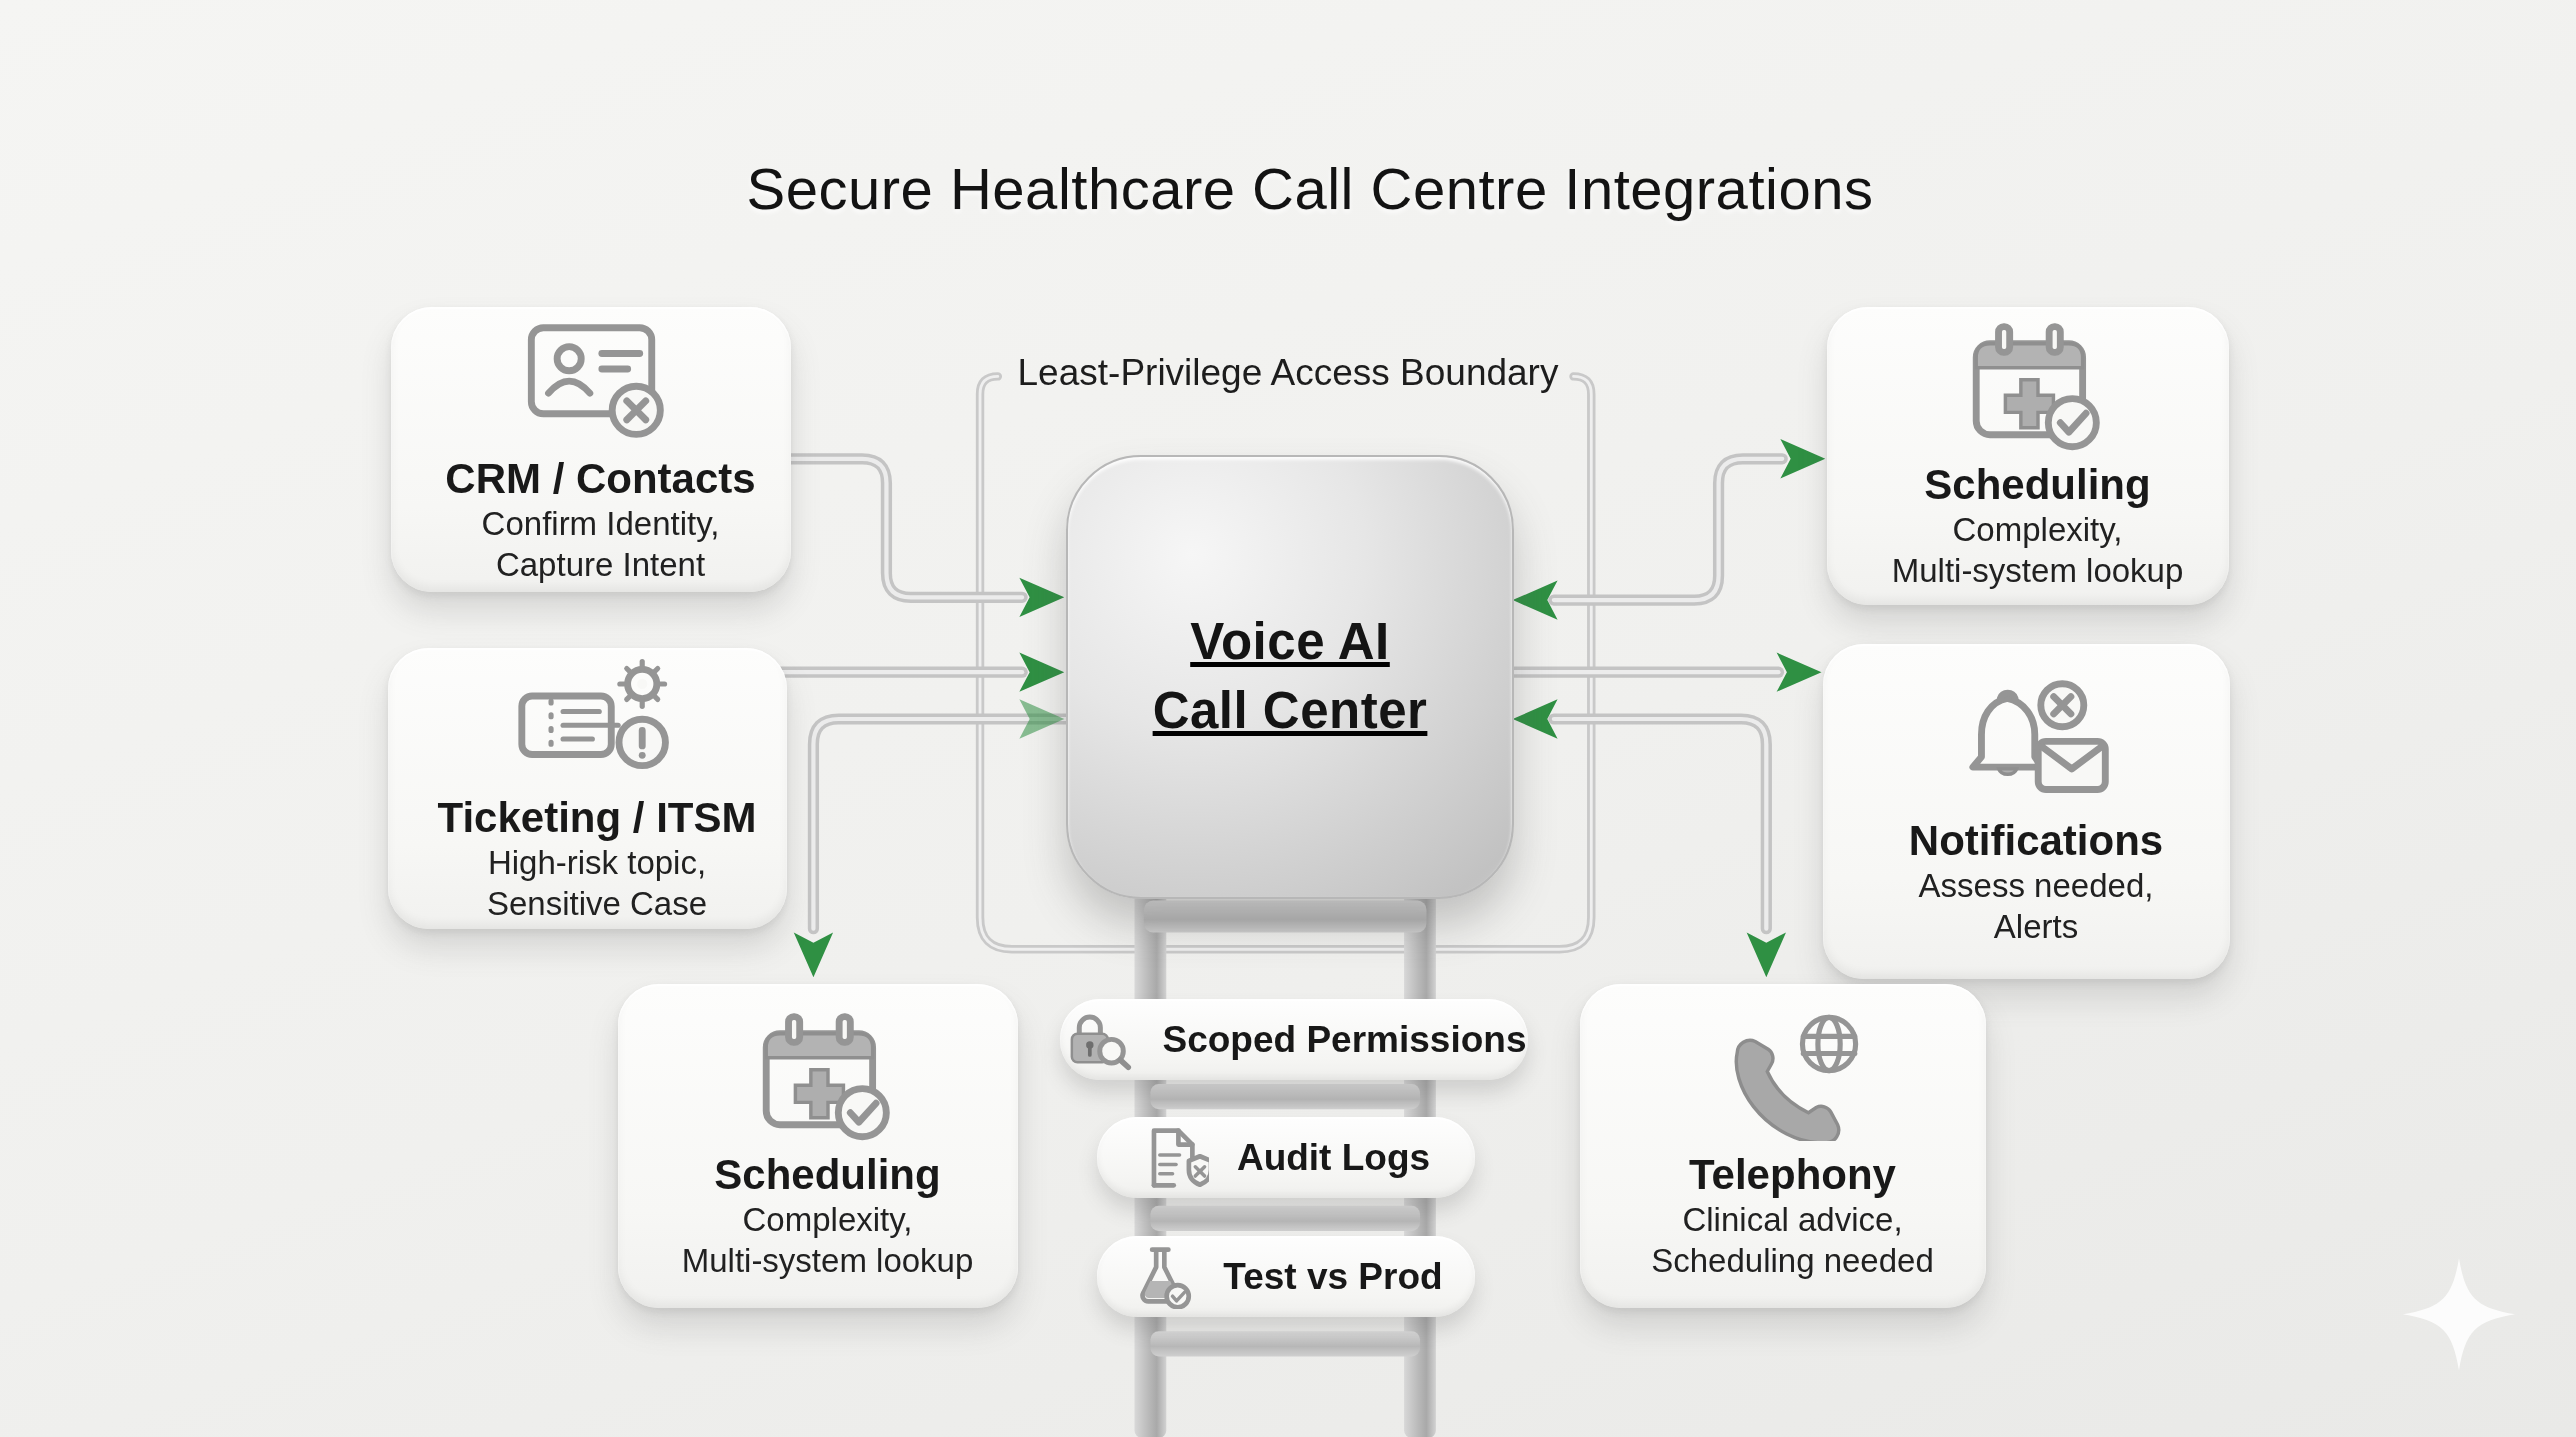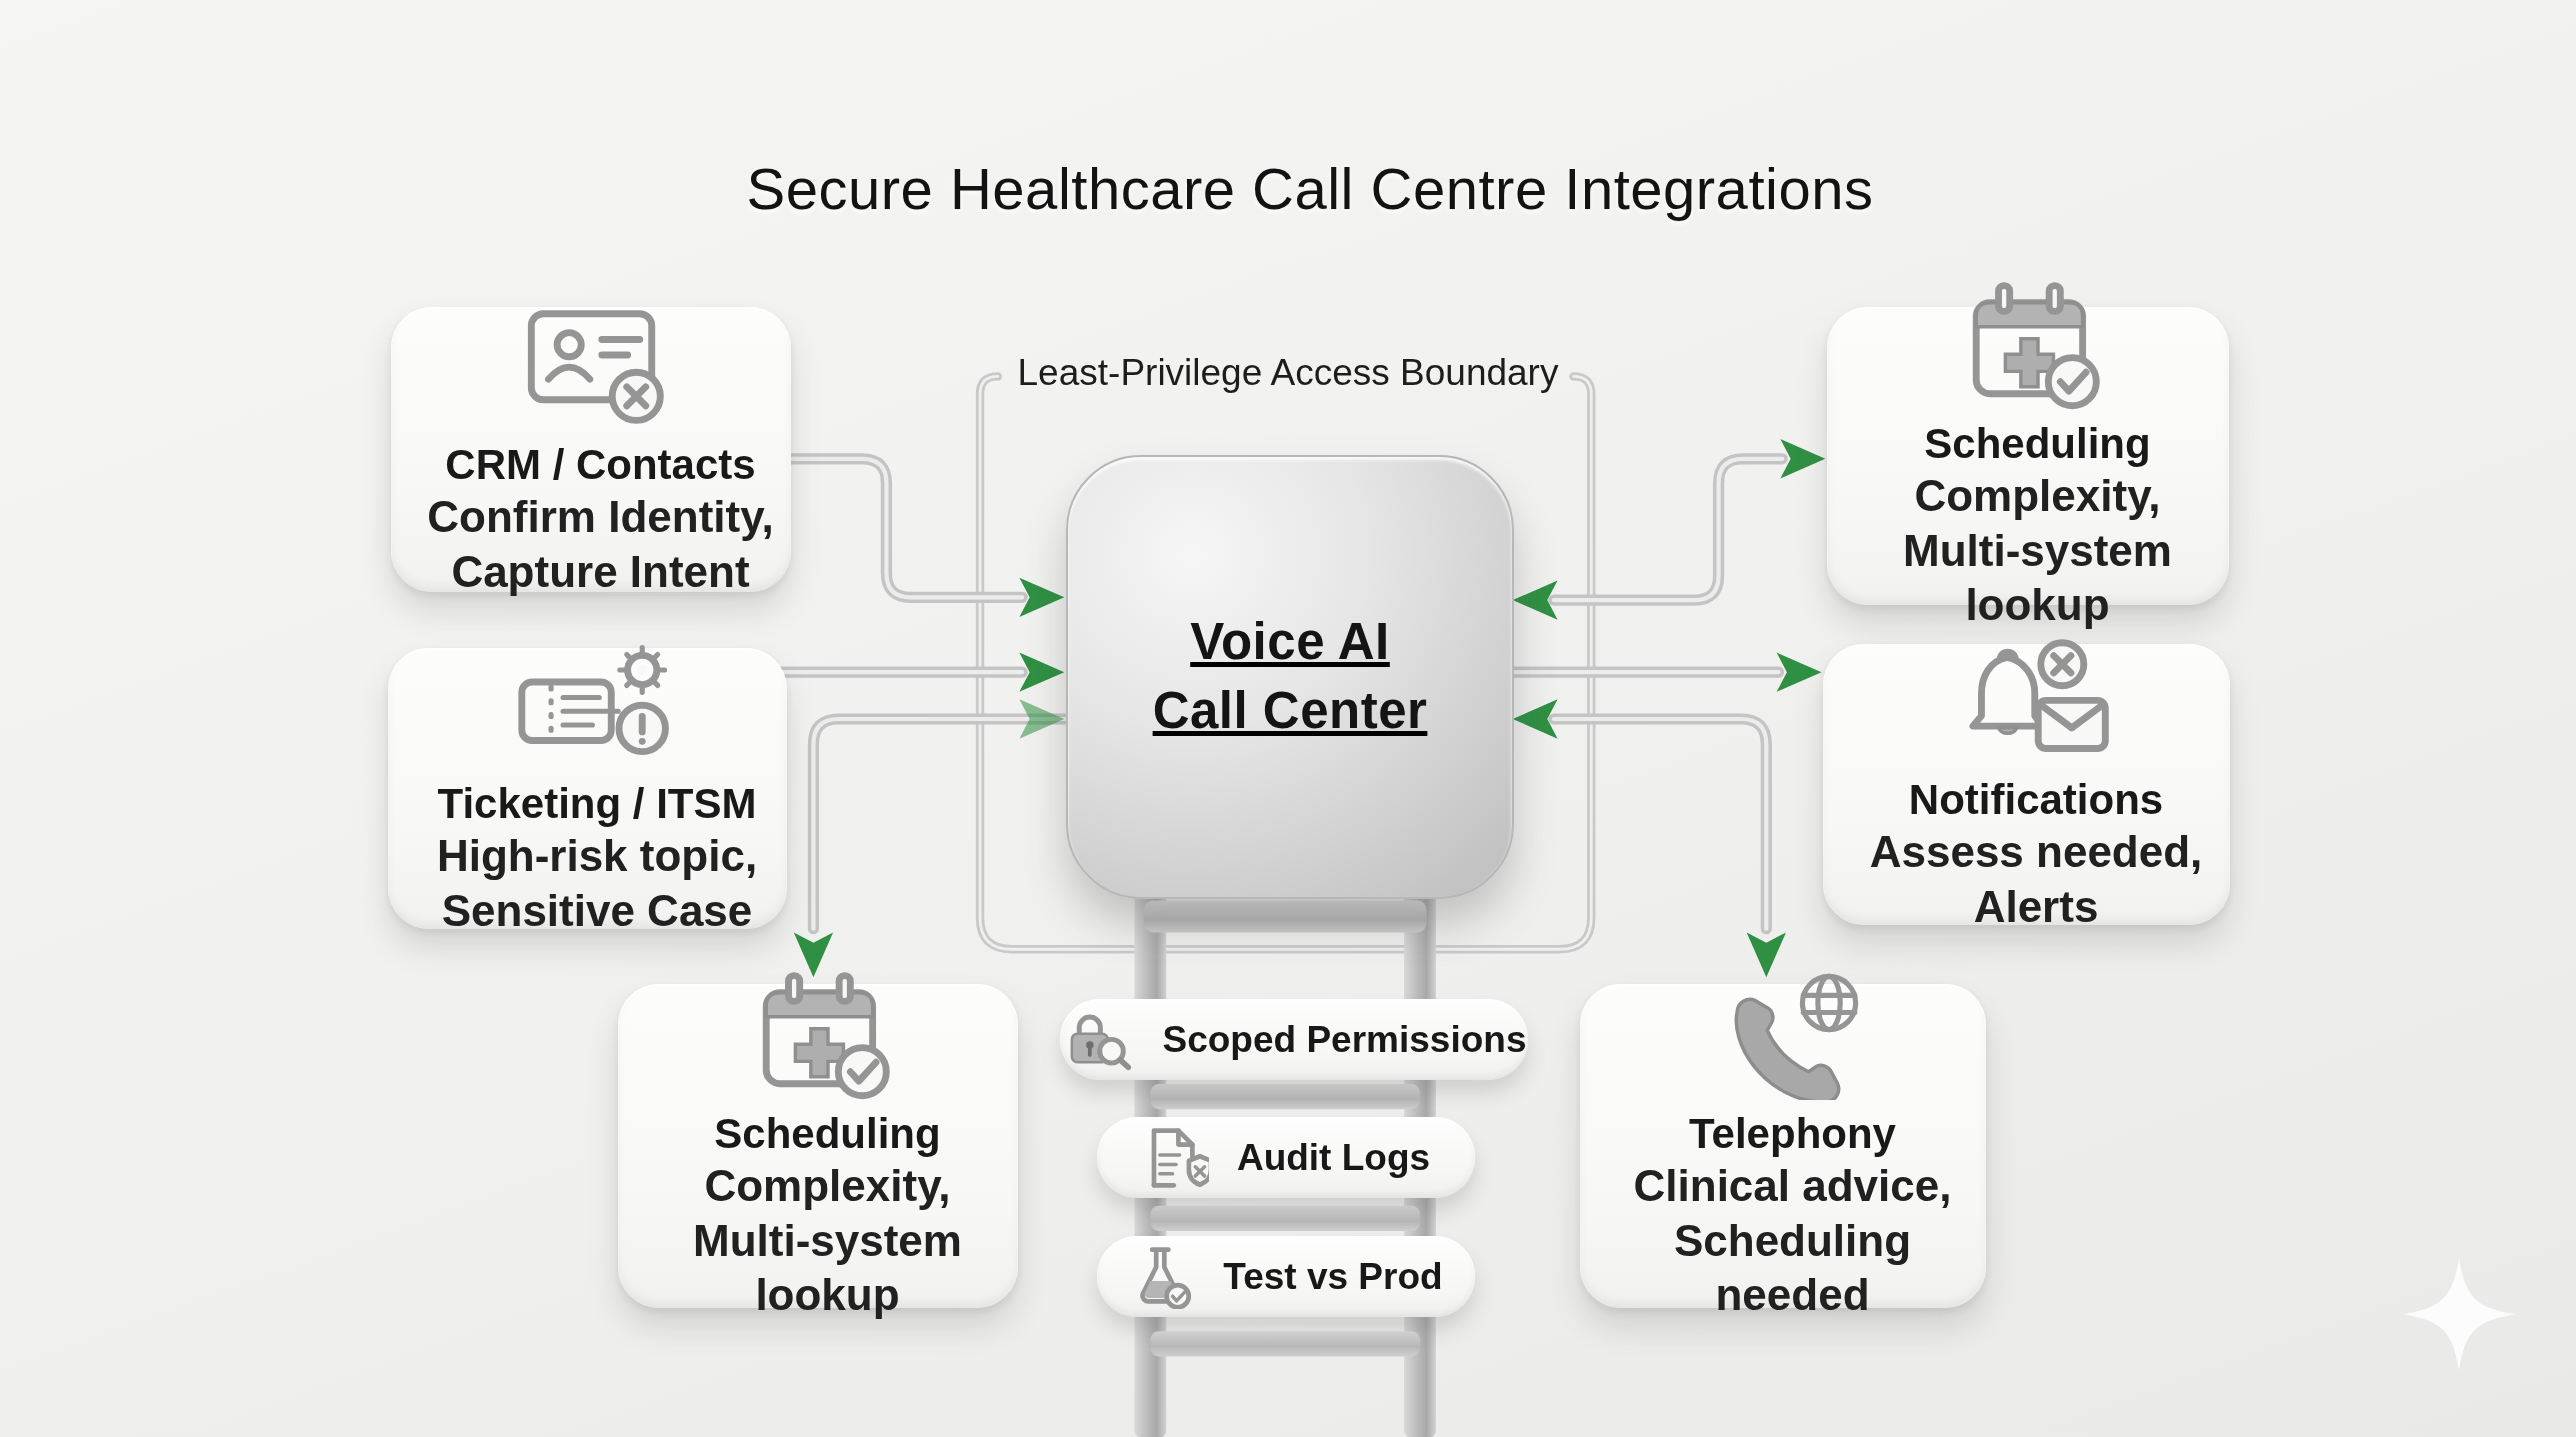--- a/index.html
+++ b/index.html
@@ -15,21 +15,21 @@
   .boundary-label{position:absolute;left:0;top:352px;width:100%;text-align:center;
     font-size:37px;font-weight:500;color:#1d1d1d;}
 
   .node{position:absolute;display:flex;flex-direction:column;align-items:center;
     justify-content:center;text-align:center;border-radius:41px;
     background:linear-gradient(180deg,#fdfdfc 0%,#f7f7f5 70%,#f1f1ef 100%);
     box-shadow:0 19px 30px rgba(90,90,90,.18),0 3.7px 7.5px rgba(110,110,110,.12),
       inset 0 1.9px 1.9px #ffffff,inset 0 -5.6px 9.4px rgba(0,0,0,.05);padding-left:19px;}
   .node-icon{height:129px;display:flex;align-items:center;justify-content:center;margin-bottom:13px;}
   .node-title{font-size:42px;font-weight:700;color:#191919;line-height:1.1;}
-  .node-sub{font-size:44px;font-weight:700;color:#212121;line-height:1.24;margin-top:2px;}
+  .node-sub{font-size:33px;font-weight:400;color:#212121;line-height:1.24;margin-top:2px;}
 
   .center-box{position:absolute;left:1066px;top:455px;width:444px;height:440px;
     border-radius:75px;display:flex;flex-direction:column;align-items:center;
     justify-content:center;text-align:center;
     background:radial-gradient(130% 130% at 28% 22%,#f6f6f6 0%,#e6e6e6 30%,#d2d2d2 55%,#c2c2c2 75%,#d8d8d8 100%);
     border:2.8px solid #b7b7b7;
     box-shadow:0 26px 41px rgba(80,80,80,.28),inset 0 2.8px 3.7px rgba(255,255,255,.9);text-decoration:underline;}
   .center-text{font-size:51px;font-weight:700;color:#141414;line-height:1.35;letter-spacing:0.5px;}
 
   .pill{position:absolute;height:81px;border-radius:40px;display:flex;align-items:center;
@@ -222,21 +222,21 @@
         <path class="icon-stroke" d="M116 122 l10 11 l20 -22"></path>
       </svg>
     </div>
     <div class="node-title">Scheduling</div>
     <div class="node-sub">
       <div>Complexity,</div>
       <div>Multi-system lookup</div>
     </div>
   </div>
 
-  <div class="node" style="left:1823px;top:644px;width:388px;height:281px">
+  <div class="node" style="left:1823px;top:644px;width:388px;height:335px">
     <div class="node-icon">
       <svg width="183" height="129" viewBox="0 0 196 150">
         <path class="icon-stroke" d="M64 26 C 44 30 34 48 34 68 V 94 L 24 106 H 104 L 96 94 V 68 C 96 48 84 30 64 26 Z"></path>
         <path class="icon-stroke" d="M56 26 a9 9 0 0 1 17 0"></path>
         <path class="icon-fill" d="M54 108 a11 9 0 0 0 21 0 Z"></path>
         <circle class="icon-stroke badge-bg" cx="128" cy="34" r="25"></circle>
         <line class="icon-stroke" x1="118" y1="24" x2="138" y2="44"></line>
         <line class="icon-stroke" x1="138" y1="24" x2="118" y2="44"></line>
         <rect class="icon-stroke badge-bg" x="100" y="76" width="78" height="56" rx="9"></rect>
         <path class="icon-stroke" d="M104 82 L139 108 L174 82"></path>

